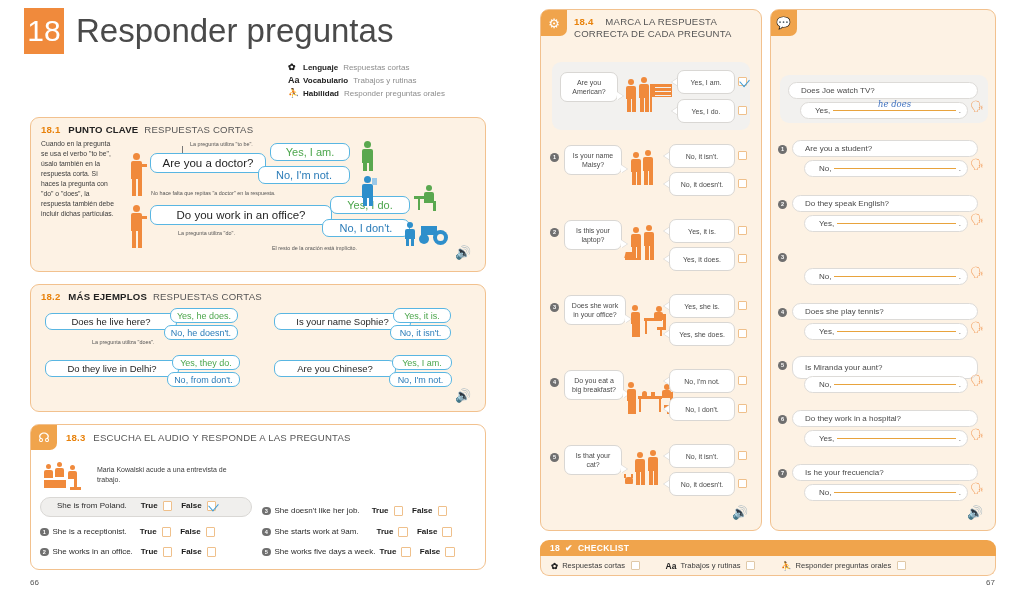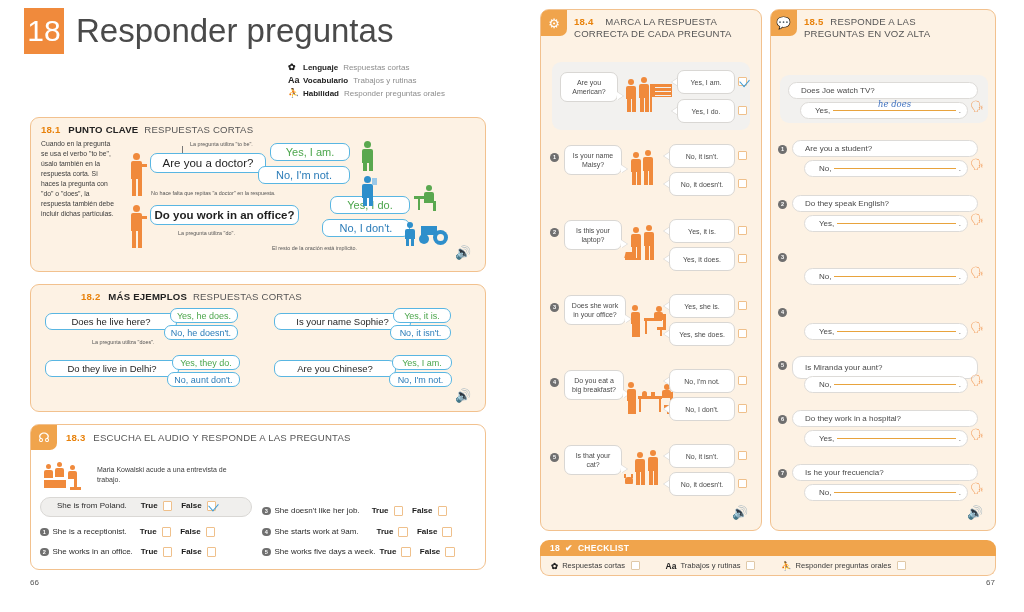--- a/index.html
+++ b/index.html
@@ -215,21 +215,21 @@
     </div>
     <div class="bub green" style="left:270px; top:143px; width:80px; height:18px; font-size:11px;">
       <span>Yes, I am.</span>
     </div>
     <div class="bub blue" style="left:258px; top:166px; width:92px; height:18px; font-size:11px;">
       <span>No, I'm not.</span>
     </div>
 
     <div class="note" style="left:151px; top:190px;">No hace falta que repitas "a doctor" en la respuesta.</div>
 
-    <div class="bub" style="left:150px; top:205px; width:149px; height:20px; font-size:11.5px;font-weight:bold;">
+    <div class="bub" style="left:150px; top:205px; width:182px; height:20px; font-size:11.5px;">
       <span>Do you work in an office?</span>
     </div>
     <div class="bub green" style="left:330px; top:196px; width:80px; height:18px; font-size:11px;">
       <span>Yes, I do.</span>
     </div>
     <div class="bub blue" style="left:322px; top:219px; width:88px; height:18px; font-size:11px;">
       <span>No, I don't.</span>
     </div>
 
     <div class="fig" style="left:129px; top:205px; width:18px; height:44px;">
@@ -270,21 +270,21 @@
       <div class="leg" style="left:6px;top:17px;width:3px;height:7px;background:#2E8FCB;"></div>
       <div style="position:absolute;left:16px;top:4px;width:16px;height:9px;background:#2E8FCB;"></div>
       <div style="position:absolute;left:14px;top:12px;width:10px;height:10px;border-radius:50%;background:#2E8FCB;"></div>
       <div style="position:absolute;left:28px;top:8px;width:15px;height:15px;border-radius:50%;background:#2E8FCB;"></div>
       <div style="position:absolute;left:32px;top:12px;width:7px;height:7px;border-radius:50%;background:#FDF2E4;"></div>
     </div>
 
     <div class="speaker" style="left:455px; top:245px;">🔊</div>
 
     <div class="panel" style="left:30px; top:284px; width:456px; height:128px;"></div>
-    <div class="sec-title" style="left:41px; top:291px;margin-left:40px;">
+    <div class="sec-title" style="left:41px; top:291px;">
       <span class="sec-num">18.2</span>
       <span class="sec-strong" style="margin-left:5px;">MÁS EJEMPLOS</span>
       <span class="sec-light" style="margin-left:3px;">RESPUESTAS CORTAS</span>
     </div>
 
     <div class="bub" style="left:45px; top:313px; width:132px; height:17px; font-size:9.5px;">
       <span>Does he live here?</span>
     </div>
     <div class="bub green" style="left:170px; top:308px; width:68px; height:15px; font-size:9px;">
       <span>Yes, he does.</span>
@@ -304,21 +304,21 @@
       <span>No, it isn't.</span>
     </div>
 
     <div class="bub" style="left:45px; top:360px; width:134px; height:17px; font-size:9.5px;">
       <span>Do they live in Delhi?</span>
     </div>
     <div class="bub green" style="left:172px; top:355px; width:68px; height:15px; font-size:9px;">
       <span>Yes, they do.</span>
     </div>
     <div class="bub blue" style="left:167px; top:372px; width:73px; height:15px; font-size:9px;">
-      <span>No, aunt don't.</span>
+      <span>No, from don't.</span>
     </div>
 
     <div class="bub" style="left:274px; top:360px; width:122px; height:17px; font-size:9.5px;text-align:center;">
       <span>Are you Chinese?</span>
     </div>
     <div class="bub green" style="left:392px; top:355px; width:60px; height:15px; font-size:9px;">
       <span>Yes, I am.</span>
     </div>
     <div class="bub blue" style="left:389px; top:372px; width:63px; height:15px; font-size:9px;">
       <span>No, I'm not.</span>
@@ -584,27 +584,20 @@
     <div class="atail" style="left:152px; top:480px;"></div>
     <div class="abub" style="left:157px; top:472px; width:66px; height:24px;">
       <span>No, it doesn't.</span>
     </div>
     <div class="sqbox" style="left:226px; top:479px;"></div>
 
     <div class="speaker" style="left:220px; top:505px;">🔊</div>
 
     <div class="panel" style="left:258px; top:9px; width:226px; height:522px;"></div>
     <div class="sec-ico" style="left:259px; top:10px; width:26px; height:26px; font-size:12px;">💬</div>
-    <div class="sec-title" style="left:292px; top:16px; line-height:12px;">
-      <div>
-        <span class="sec-num">18.5</span>
-        <span class="sec-light" style="margin-left:4px;">RESPONDE A LAS</span>
-      </div>
-      <div><span class="sec-light">PREGUNTAS EN VOZ ALTA</span></div>
-    </div>
 
     <div class="ex-panel" style="left:268px; top:75px; width:208px; height:48px;"></div>
     <div class="qline" style="left:276px; top:82px; width:190px; height:17px;">
       <span>Does Joe watch TV?</span>
     </div>
     <div class="aline" style="left:288px; top:102px; width:168px; height:17px;">
       <span>Yes,</span>
       <span class="blank">
         <span class="handwrite">he does</span>
       </span>
@@ -642,20 +635,23 @@
     <div class="aline" style="left:292px; top:268px; width:164px; height:17px;">
       <span>No,</span>
       <span class="blank">
         <span class="handwrite"></span>
       </span>
       <span style="margin-right:6px;">.</span>
     </div>
     <div class="mouth" style="left:458px; top:266px;">🗣</div>
 
     <div class="numdot-o" style="left:266px; top:308px;">4</div>
+    <div class="qline" style="left:280px; top:303px; width:186px; height:17px;">
+      <span>Does she play tennis?</span>
+    </div>
     <div class="aline" style="left:292px; top:323px; width:164px; height:17px;">
       <span>Yes,</span>
       <span class="blank">
         <span class="handwrite"></span>
       </span>
       <span style="margin-right:6px;">.</span>
     </div>
     <div class="mouth" style="left:458px; top:321px;">🗣</div>
 
     <div class="numdot-o" style="left:266px; top:361px;">5</div>

